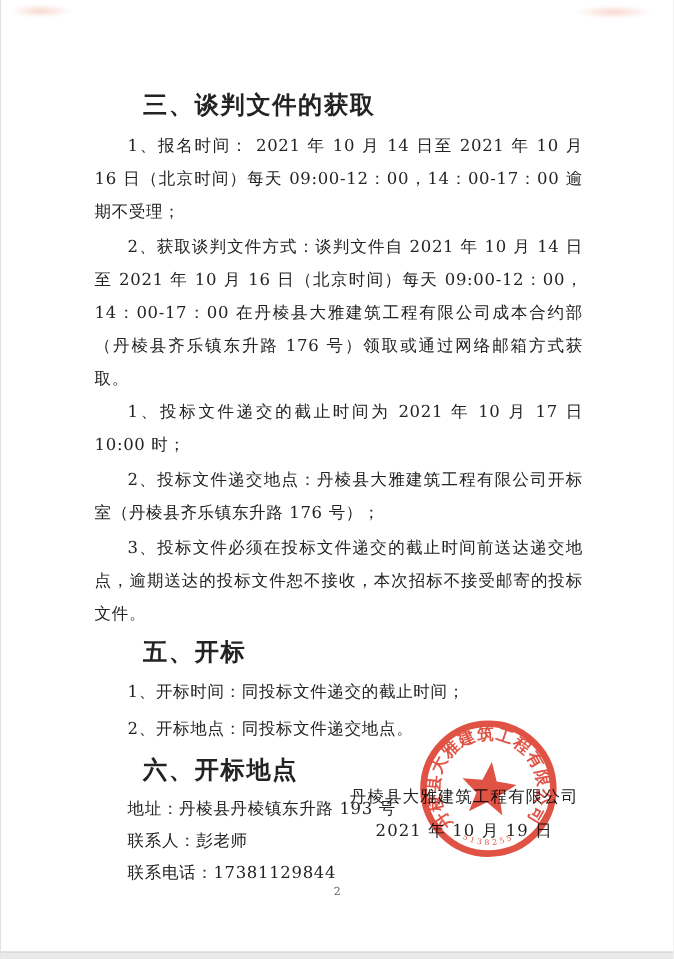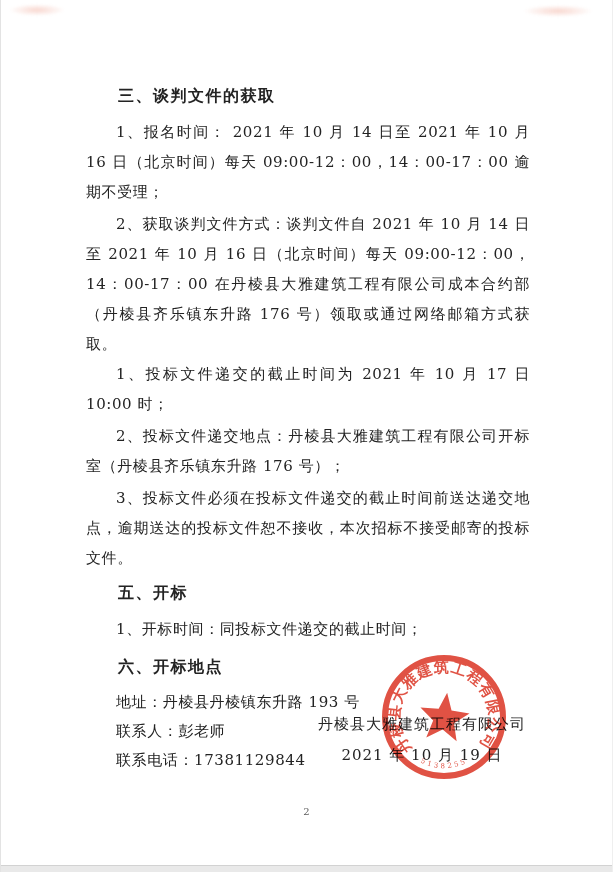--- a/index.html
+++ b/index.html
@@ -29,21 +29,21 @@
   }
   .smudge.left  { left: 8px;  top: 4px;  width: 56px; }
   .smudge.right { left: 522px; top: 5px; width: 70px; }
 
   .content {
     position: absolute; left: 85px; top: 76px; width: 444px;
     font-size: 15px; line-height: 30px;
     text-align: justify; letter-spacing: 0.6px;
   }
   .sec-heading {
-    font-weight: bold; font-size: 16px;
+    font-weight: bold; font-size: 22px;
     text-indent: 2em; letter-spacing: 1.5px;
     margin: 5px 0 6px 0;
   }
   .para { margin: 0 0 2px 0; text-indent: 2em; }
   .para:last-child { margin-bottom: 0; }
   .u { text-underline-offset: 4px; }
   .contact-line { margin: 0; text-indent: 2em; line-height: 29px; }
 
   .signature {
     position: absolute; top: 709px; left: 312px; width: 218px;
@@ -82,20 +82,21 @@
 
     <div>
       <p class="para">1、投标文件递交的截止时间为 2021 年 10 月 17 日 10:00 时；</p>
       <p class="para">2、投标文件递交地点：丹棱县大雅建筑工程有限公司开标室（丹棱县齐乐镇东升路 176 号）；</p>
       <p class="para">3、投标文件必须在投标文件递交的截止时间前送达递交地点，逾期送达的投标文件恕不接收，本次招标不接受邮寄的投标文件。</p>
     </div>
 
     <div>
       <div class="sec-heading">五、开标</div>
       <p class="para">1、开标时间：同投标文件递交的截止时间；</p>
+      <p class="para" style="margin-top:3px;">2、开标地点：同投标文件递交地点。</p>
     </div>
 
     <div>
       <div class="sec-heading" style="margin-top:8px;">六、开标地点</div>
       <p class="contact-line">地址：丹棱县丹棱镇东升路 193 号</p>
       <p class="contact-line">联系人：彭老师</p>
       <p class="contact-line">联系电话：17381129844</p>
     </div>
   </div>
 

